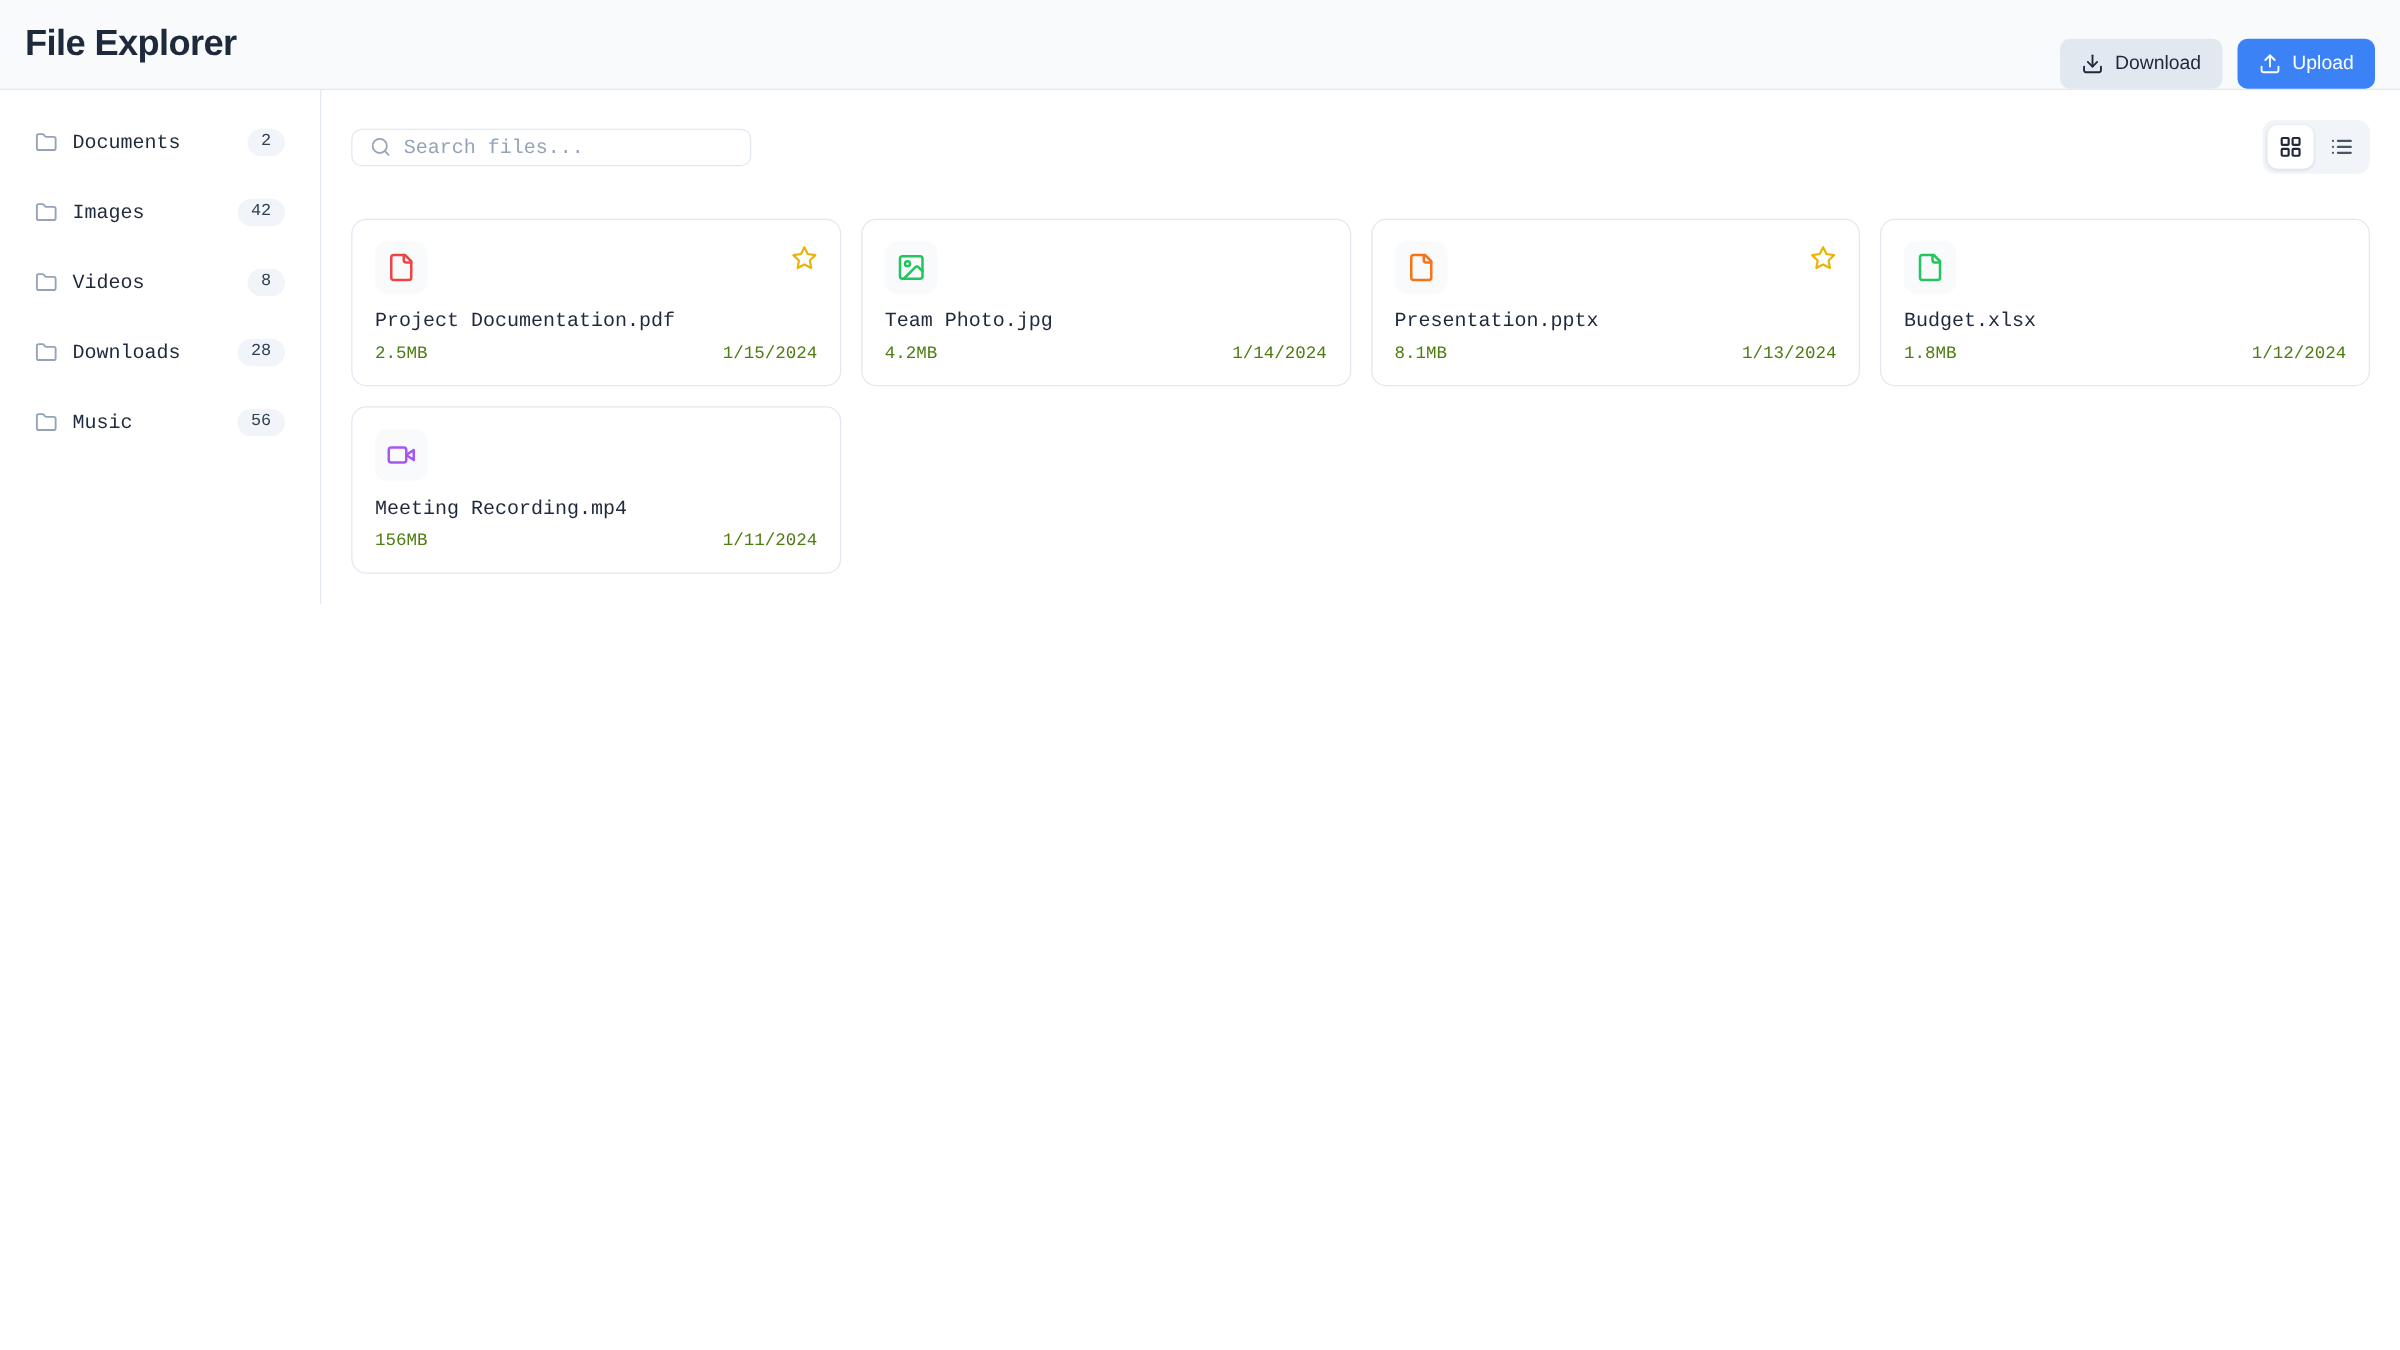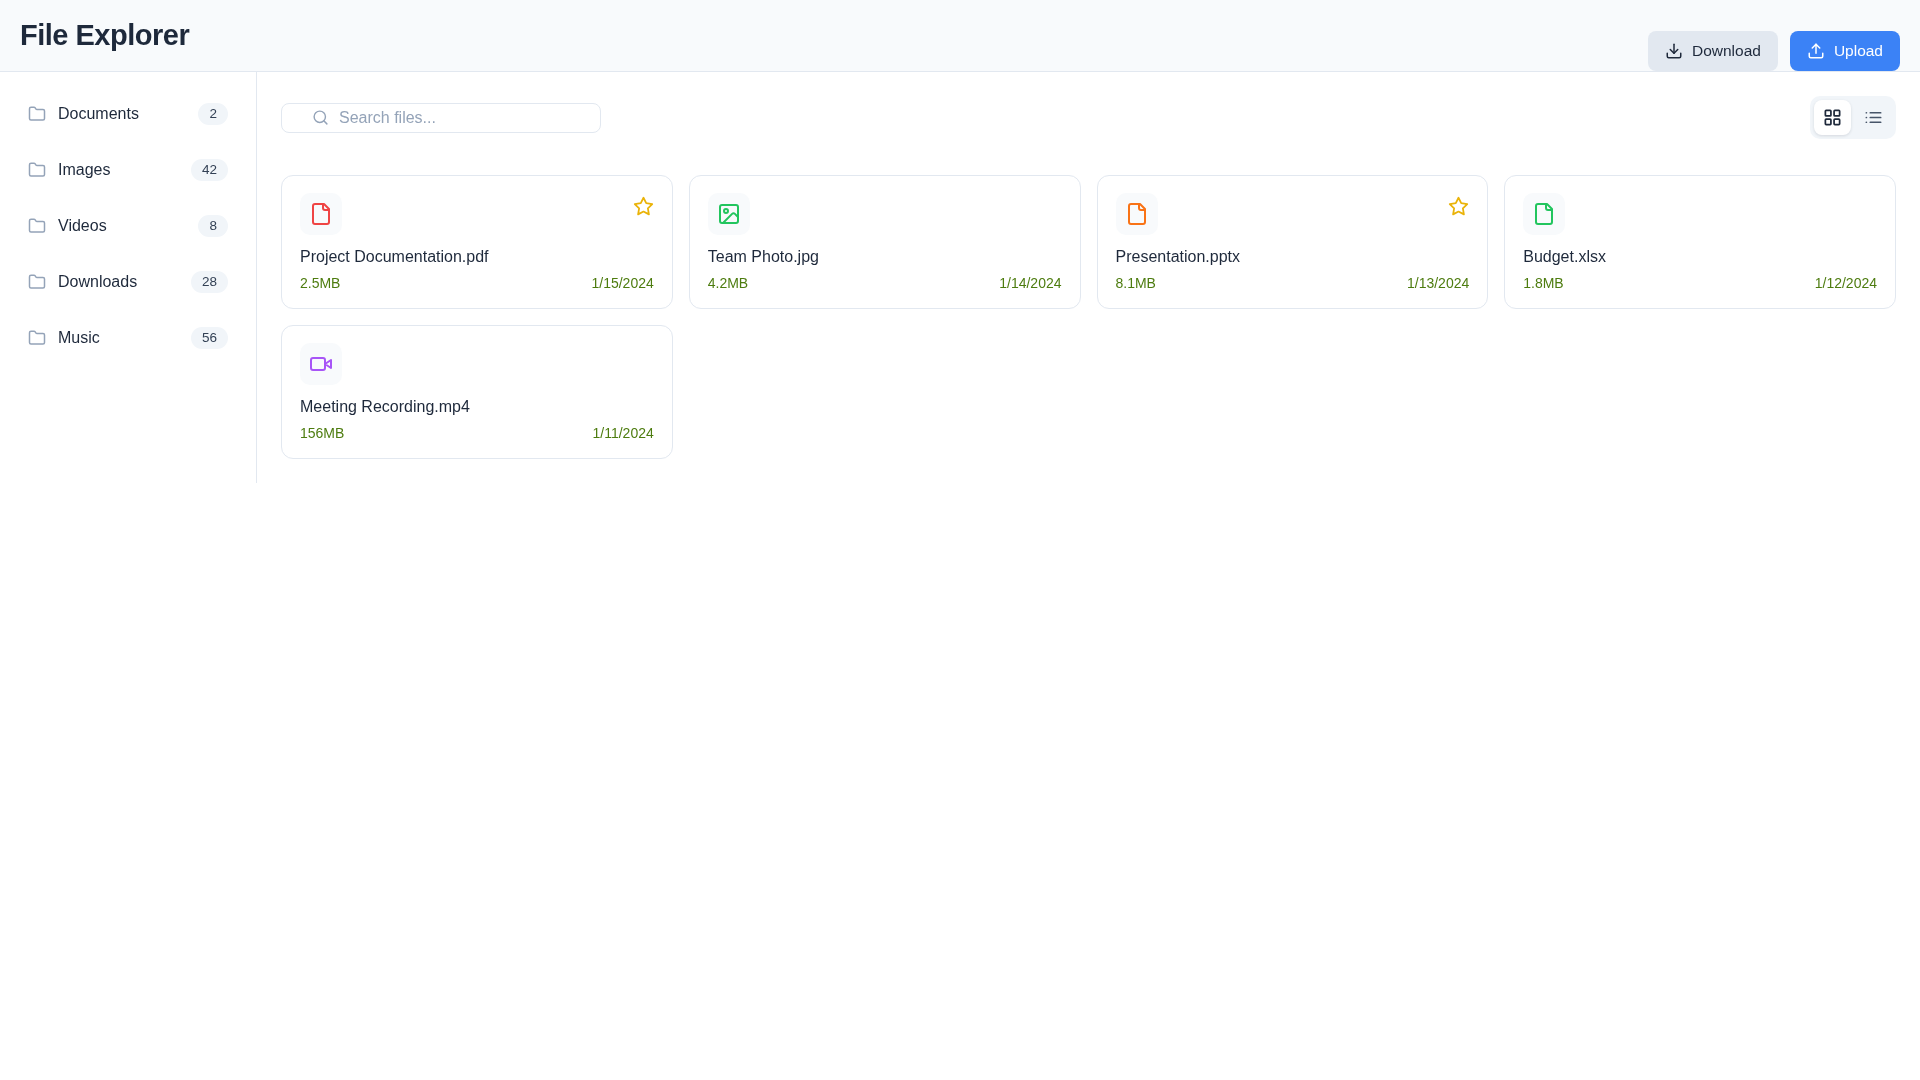--- a/index.html
+++ b/index.html
@@ -18,21 +18,21 @@
   .btn {
     display: inline-flex; align-items: center; gap: 9px;
     height: 40px; padding: 0 17px; border: none; border-radius: 8px;
     font-size: 15.5px; font-family: inherit; cursor: pointer; line-height: 1;
   }
   .btn svg { width: 18px; height: 18px; }
   .btn-secondary { background: #e2e8f0; color: #1e293b; }
   .btn-primary { background: #3b82f6; color: #ffffff; }
 
   
-  .layout { display: flex; align-items: stretch; }
+  .layout { display: flex; align-items: stretch; font-family: Liberation Mono, monospace; }
 
   
   .sidebar { width: 257px; border-right: 1px solid #e2e8f0; padding: 18px 16px; flex-shrink: 0; }
   .side-item {
     display: flex; align-items: center; gap: 12px;
     height: 48px; padding: 0 12px; border-radius: 8px; cursor: pointer;
     margin-bottom: 8px;
   }
   .side-item svg { width: 18px; height: 18px; color: #94a3b8; flex-shrink: 0; }
   .side-label { font-size: 16px; color: #1e293b; flex: 1; }
@@ -40,21 +40,21 @@
     background: #f1f5f9; color: #334155; font-size: 13.5px;
     border-radius: 999px; padding: 4px 11px; line-height: 1;
   }
 
   
   .main { flex: 1; padding: 24px; }
   .toolbar { display: flex; align-items: center; justify-content: space-between; }
   .search-box {
     display: flex; align-items: center; gap: 10px;
     width: 320px; height: 30px; background: #ffffff;
-    border: 1px solid #e2e8f0; border-radius: 8px; padding: 0 30px;
+    border: 1px solid #e2e8f0; border-radius: 8px; padding: 0 14px;
   }
   .search-box svg { width: 17px; height: 17px; color: #94a3b8; flex-shrink: 0; }
   .search-box input {
     border: none; outline: none; flex: 1; font-size: 16px; font-family: inherit;
     color: #1e293b; background: transparent;
   }
   .search-box input::placeholder { color: #94a3b8; }
 
   .view-toggle {
     display: flex; align-items: center; gap: 4px;

